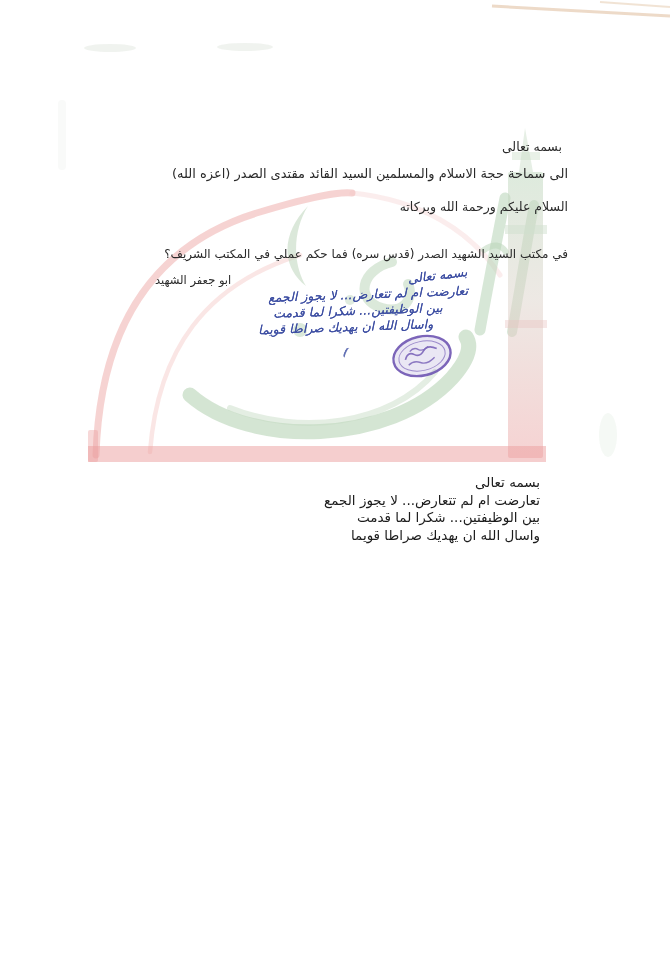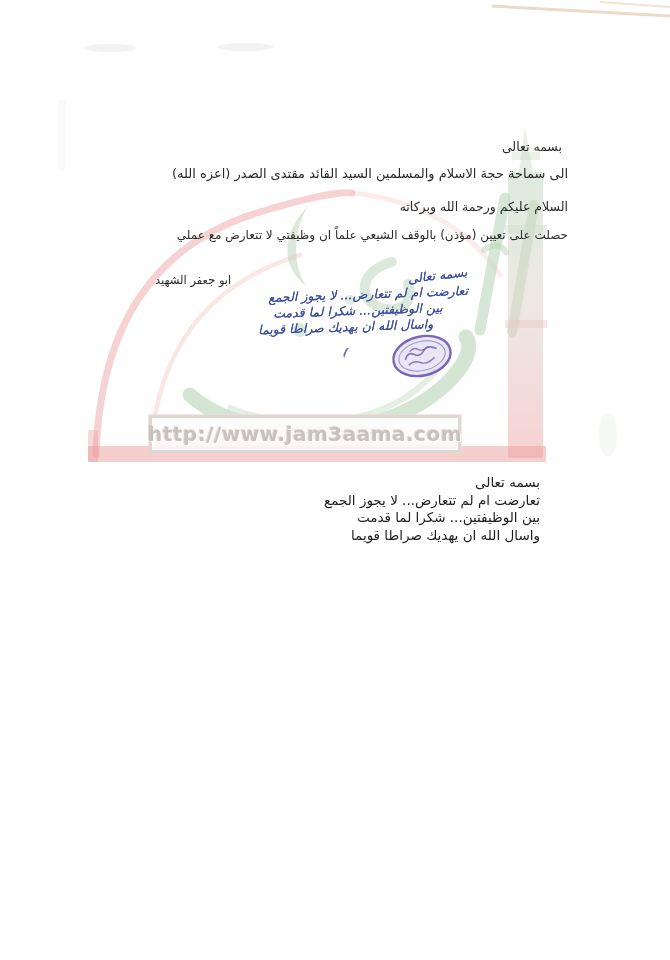--- a/index.html
+++ b/index.html
@@ -102,28 +102,25 @@
       <rect x="505" y="225" width="42" height="9" fill="#cfe0ce" opacity="0.5"></rect>
       <rect x="505" y="320" width="42" height="8" fill="#e8c2c0" opacity="0.4"></rect>
     </g>
 
     <g>
       <rect x="88" y="446" width="458" height="16" fill="#eb9e9d" opacity="0.5"></rect>
       <rect x="88" y="430" width="10" height="32" fill="#eb9e9d" opacity="0.4" rx="2"></rect>
     </g>
   </svg>
 
-  <div id="url-box" class="abs">
-    <span id="url-text">http://www.jam3aama.com</span>
-  </div>
 
   <div id="basmala-top" class="abs typed z3">بسمه تعالى</div>
   <div id="recipient" class="abs typed z3">الى سماحة حجة الاسلام والمسلمين السيد القائد مقتدى الصدر (اعزه الله)</div>
   <div id="salutation" class="abs typed z3">السلام عليكم ورحمة الله وبركاته</div>
-  <div id="question-1" class="abs typed z3">حصلت على تعيين (مؤذن) بالوقف الشيعي علماً ان وظيفتي لا تتعارض مع عملي</div>
+  <div id="question-2" class="abs typed z3">في مكتب السيد الشهيد الصدر (قدس سره) فما حكم عملي في المكتب الشريف؟</div>
   <div id="signature" class="abs typed z3">ابو جعفر الشهيد</div>
 
   <div id="handwritten" class="abs z3">
     <div id="hw-basmala" class="hl">بسمه تعالى</div>
     <div id="hw-line1" class="hl">تعارضت ام لم تتعارض... لا يجوز الجمع</div>
     <div id="hw-line2" class="hl">بين الوظيفتين... شكرا لما قدمت</div>
     <div id="hw-line3" class="hl">واسال الله ان يهديك صراطا قويما</div>
   </div>
   <div id="ink-mark" class="abs z3"></div>
 

